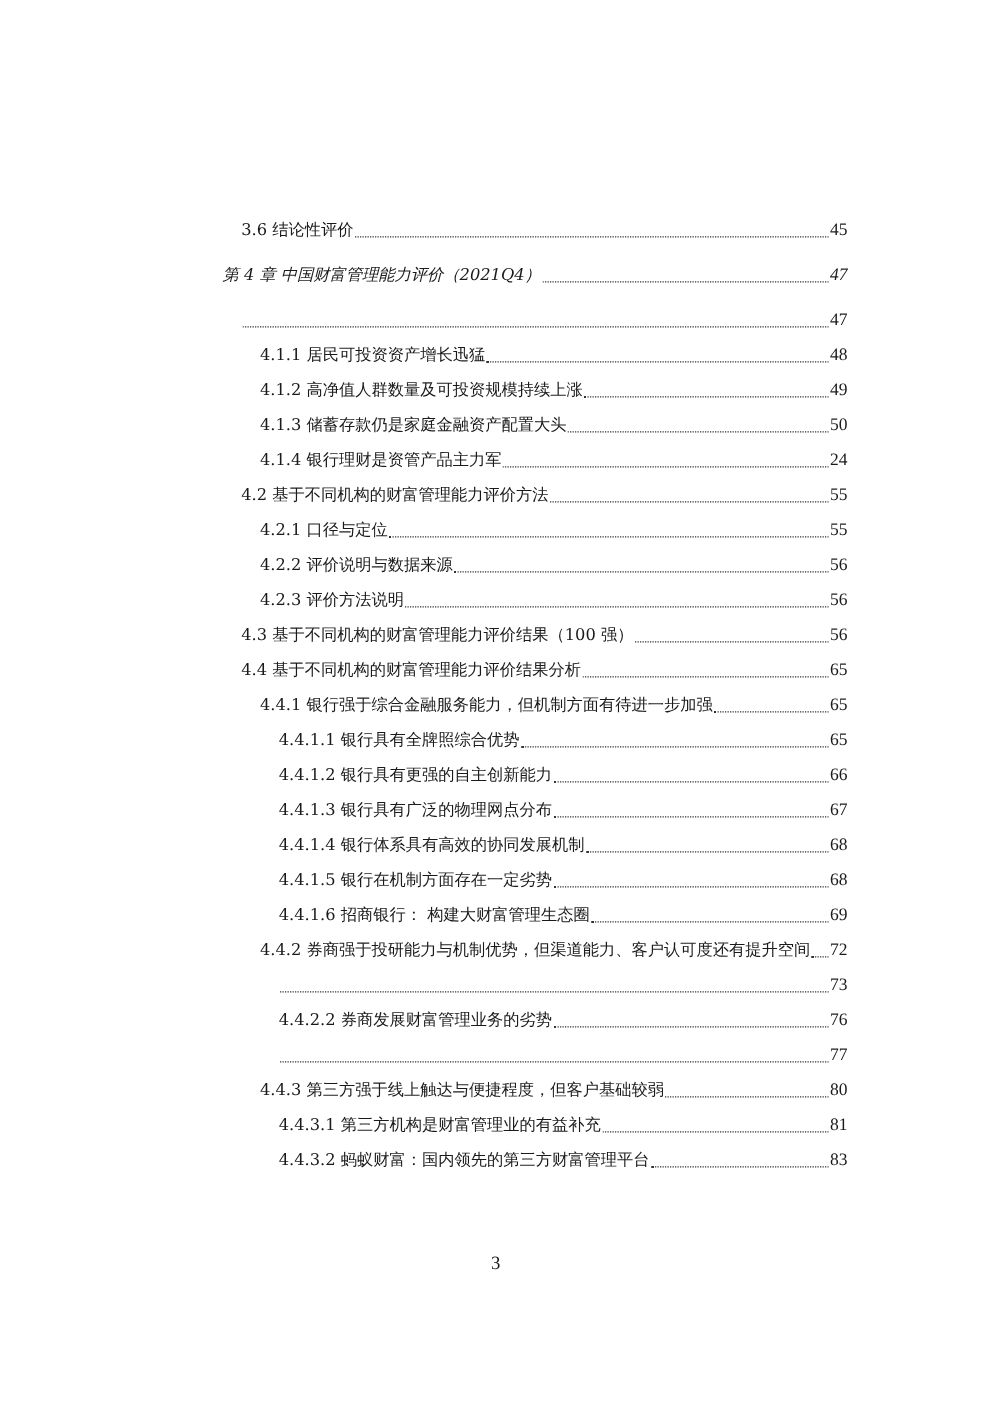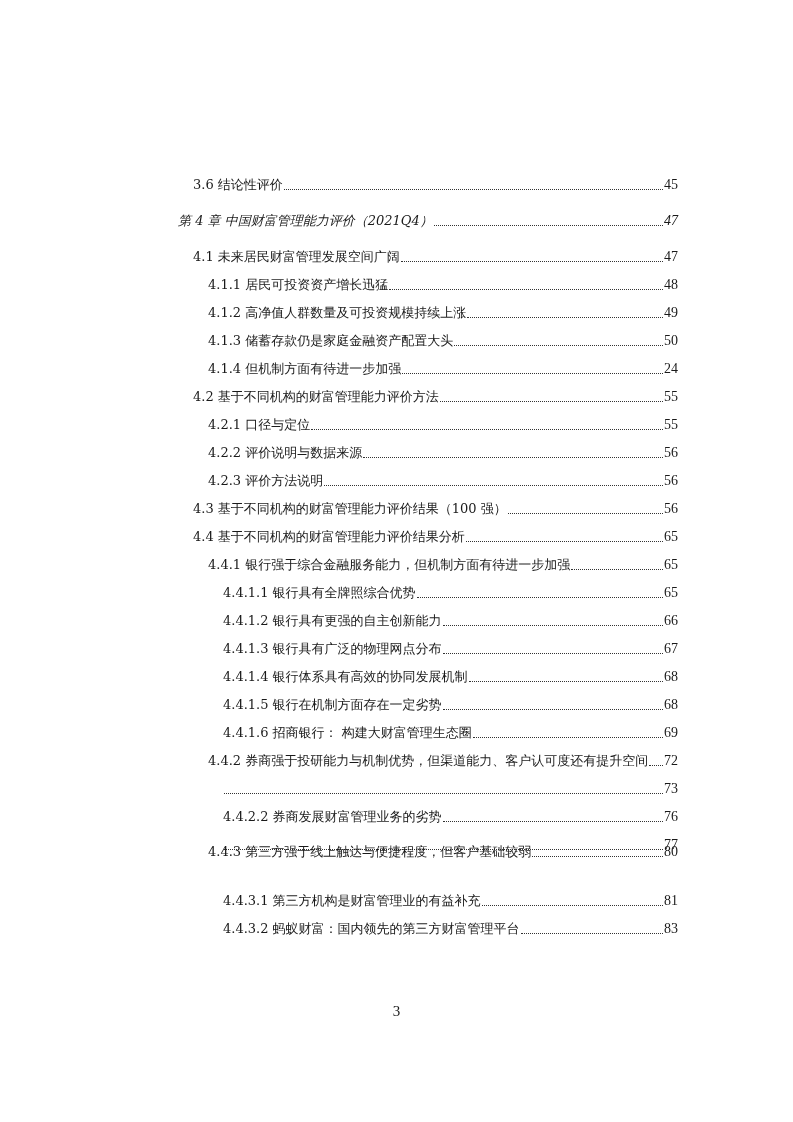--- a/index.html
+++ b/index.html
@@ -76,41 +76,40 @@
     <span class="label">3.6 结论性评价</span>
     <span class="leader"></span>
     <span class="page">45</span>
   </div>
   <div class="toc-row lvl-chapter" style="top:211px">
     <span class="label">第 4 章  中国财富管理能力评价（2021Q4）</span>
     <span class="leader"></span>
     <span class="page">47</span>
   </div>
   <div class="toc-row lvl-1" style="top:247px">
-    <span class="label">4.1 未来居民财富管理发展空间广阔</span>
     <span class="leader"></span>
     <span class="page">47</span>
   </div>
   <div class="toc-row lvl-2" style="top:275px">
     <span class="label">4.1.1  居民可投资资产增长迅猛</span>
     <span class="leader"></span>
     <span class="page">48</span>
   </div>
   <div class="toc-row lvl-2" style="top:303px">
     <span class="label">4.1.2  高净值人群数量及可投资规模持续上涨</span>
     <span class="leader"></span>
     <span class="page">49</span>
   </div>
   <div class="toc-row lvl-2" style="top:331px">
     <span class="label">4.1.3  储蓄存款仍是家庭金融资产配置大头</span>
     <span class="leader"></span>
     <span class="page">50</span>
   </div>
   <div class="toc-row lvl-2" style="top:359px">
-    <span class="label">4.1.4  但机制方面有待进一步加强</span>
+    <span class="label">4.1.4  银行理财是资管产品主力军</span>
     <span class="leader"></span>
     <span class="page">24</span>
   </div>
   <div class="toc-row lvl-1" style="top:387px">
     <span class="label">4.2 基于不同机构的财富管理能力评价方法</span>
     <span class="leader"></span>
     <span class="page">55</span>
   </div>
   <div class="toc-row lvl-2" style="top:415px">
     <span class="label">4.2.1  口径与定位</span>
@@ -183,21 +182,21 @@
   </div>
   <div class="toc-row lvl-3" style="top:807px">
     <span class="label">4.4.2.2 券商发展财富管理业务的劣势</span>
     <span class="leader"></span>
     <span class="page">76</span>
   </div>
   <div class="toc-row lvl-3" style="top:835px">
     <span class="leader"></span>
     <span class="page">77</span>
   </div>
-  <div class="toc-row lvl-2" style="top:842px">
+  <div class="toc-row lvl-2" style="top:863px">
     <span class="label">4.4.3  第三方强于线上触达与便捷程度，但客户基础较弱</span>
     <span class="leader"></span>
     <span class="page">80</span>
   </div>
   <div class="toc-row lvl-3" style="top:891px">
     <span class="label">4.4.3.1 第三方机构是财富管理业的有益补充</span>
     <span class="leader"></span>
     <span class="page">81</span>
   </div>
   <div class="toc-row lvl-3" style="top:919px">

